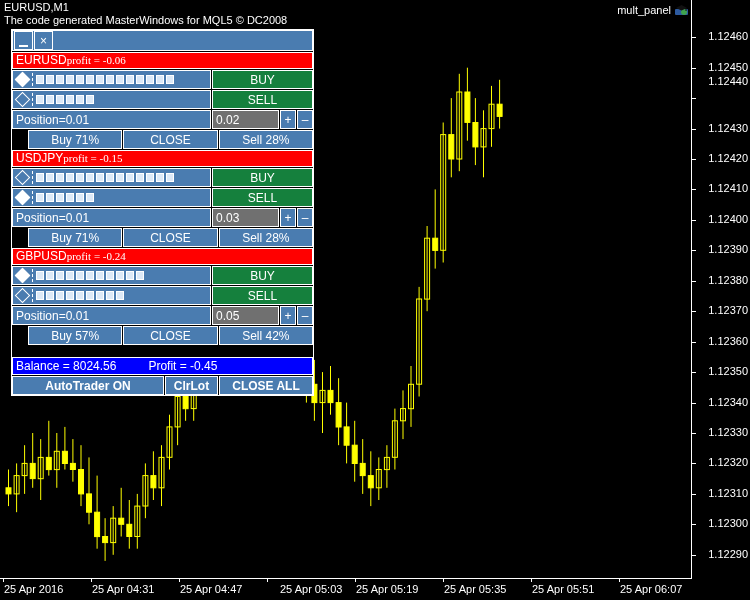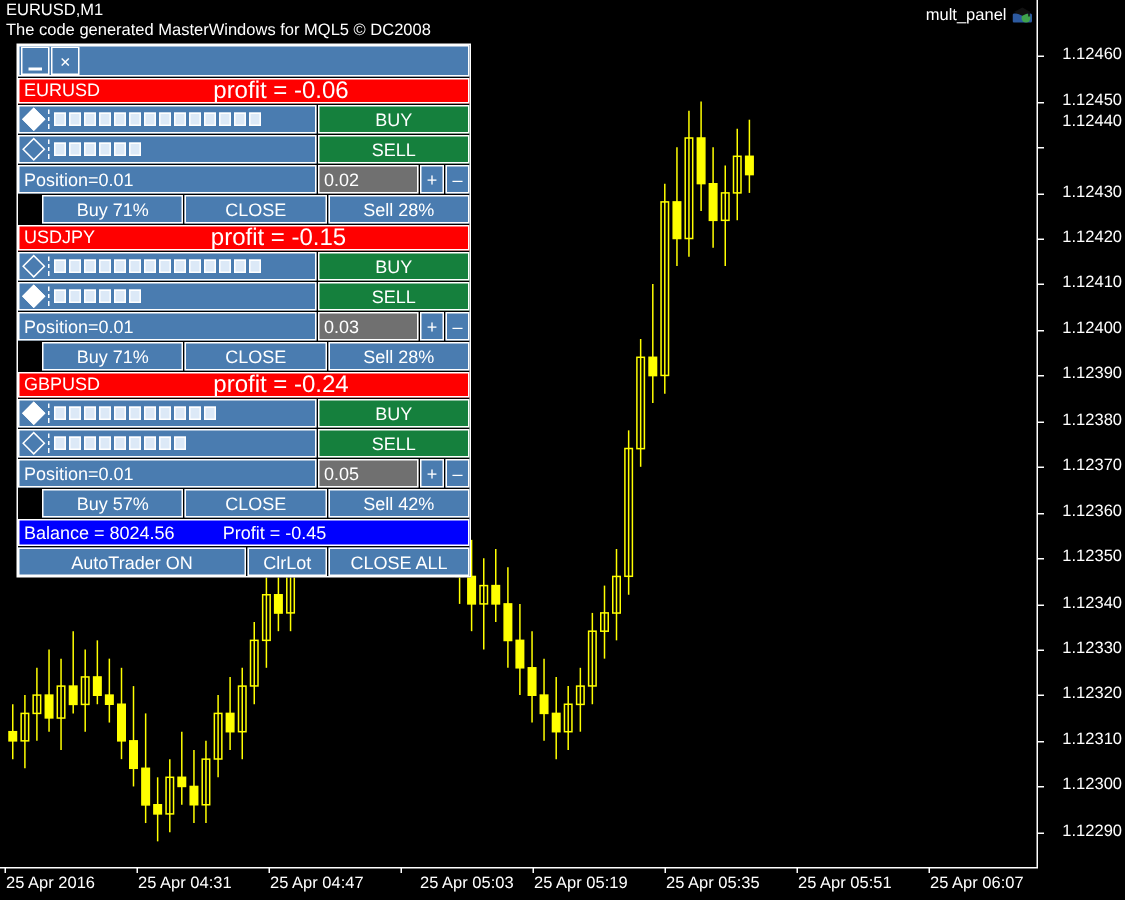--- a/index.html
+++ b/index.html
@@ -128,23 +128,23 @@
     background: #ff0000;
     border: 1px solid #ffffff;
     margin-top: 1px;
   }
   .sym-name {
     flex: 0 0 auto;
     font-size: 12px; color: #fff;
     padding-left: 3px; line-height: 15px;
   }
   .sym-profit {
-    flex: 1 1 auto; text-align: center;
-    font-size: 16px; color: #fff;
-    padding-right: 4px; line-height: 15px;
+    flex: 1 1 auto; text-align: left;
+    font-size: 11px; color: #fff;
+    padding-right: 4px; line-height: 15px; font-family: Liberation Serif, serif;
   }
 
   .trade-row {
     display: flex; align-items: stretch;
     height: 19px;
     margin-top: 1px;
   }
   .gauge {
     flex: 1 1 auto;
     background: #4a7cb0;
@@ -229,31 +229,31 @@
     border: 1px solid #ffffff;
     color: #fff; font-size: 12px;
     display: flex; align-items: center; justify-content: center;
     margin-left: 1px;
     cursor: pointer;
   }
   .pct-btn:first-child { margin-left: 16px; }
 
   .balance-row {
     display: flex; align-items: center;
-    height: 18px; margin-top: 1px;
+    height: 18px; margin-top: 12px;
     background: #0000ff;
     border: 1px solid #ffffff;
     color: #fff; font-size: 12px;
   }
   .balance-text { padding-left: 3px; }
   .profit-text { padding-left: 32px; }
 
   .bottom-row {
     display: flex; align-items: stretch;
-    height: 19px; margin-top: 1px;
+    height: 19px; margin-top: 1px; font-weight: bold;
   }
   .bot-btn {
     background: #4a7cb0;
     border: 1px solid #ffffff;
     color: #fff; font-size: 12px;
     display: flex; align-items: center; justify-content: center;
     margin-left: 1px;
     cursor: pointer;
   }
   .bot-btn:first-child { margin-left: 0; }

